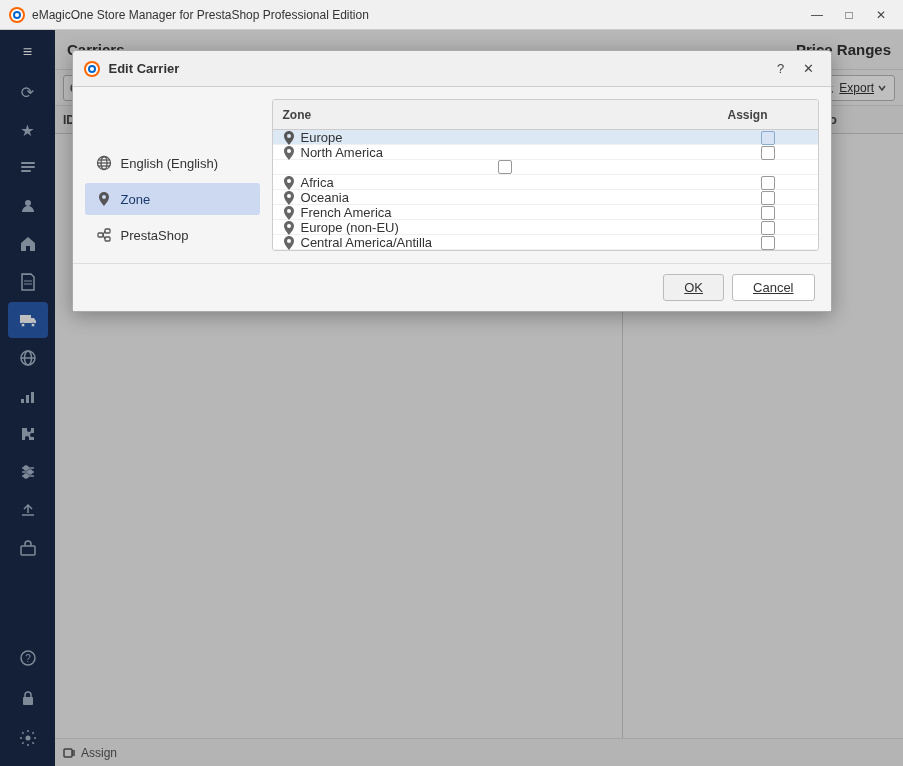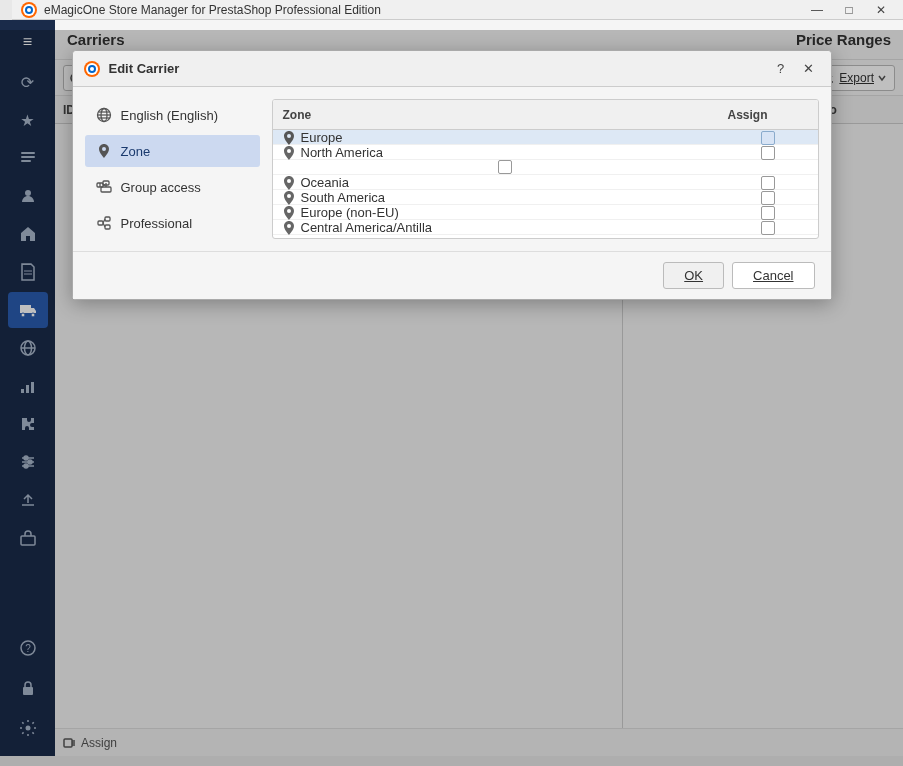--- a/index.html
+++ b/index.html
@@ -11,25 +11,24 @@
       height: 766px;
       overflow: hidden;
       position: relative;
     }
 
     
     .titlebar {
       display: flex;
       align-items: center;
       background: #f0f0f0;
-      height: 20px;
+      height: 30px;
       padding: 4px 8px;
       border-bottom: 1px solid #ccc;
       user-select: none;
-      margin-left: 12px;
     }
     .titlebar-logo {
       width: 18px; height: 18px;
       margin-right: 6px;
       flex-shrink: 0;
     }
     .titlebar-title {
       font-size: 12px;
       color: #333;
       flex: 1;
@@ -652,45 +651,32 @@
 
         <div class="modal-nav-item active">
           <span class="modal-nav-icon">
             <svg width="14" height="16" viewBox="0 0 14 16" fill="#555">
               <path d="M7 1C4.24 1 2 3.24 2 6c0 3.5 5 9 5 9s5-5.5 5-9c0-2.76-2.24-5-5-5zm0 7a2 2 0 110-4 2 2 0 010 4z"></path>
             </svg>
           </span>
           <span>Zone</span>
         </div>
 
-        <div class="modal-nav-item">
-          <span class="modal-nav-icon">
-            <svg width="16" height="16" viewBox="0 0 16 16" fill="none" stroke="#555" stroke-width="1.3">
-              <rect x="1" y="4" width="6" height="4" rx="1"></rect>
-              <rect x="5" y="8" width="10" height="5" rx="1"></rect>
-              <line x1="7" y1="6" x2="9" y2="6"></line>
-              <line x1="4" y1="8" x2="4" y2="4"></line>
-              <line x1="10" y1="4" x2="10" y2="8"></line>
-              <rect x="7" y="2" width="6" height="4" rx="1"></rect>
-            </svg>
-          </span>
-          <span>Group access</span>
-        </div>
 
         <div class="modal-nav-item">
           <span class="modal-nav-icon">
             <svg width="16" height="16" viewBox="0 0 16 16" fill="none" stroke="#555" stroke-width="1.3">
               <rect x="2" y="6" width="5" height="4" rx="1"></rect>
               <rect x="9" y="2" width="5" height="4" rx="1"></rect>
               <rect x="9" y="10" width="5" height="4" rx="1"></rect>
               <line x1="7" y1="8" x2="9" y2="4"></line>
               <line x1="7" y1="8" x2="9" y2="12"></line>
             </svg>
           </span>
-          <span>Professional</span>
+          <span>PrestaShop</span>
         </div>
 
 
       </div>
 
       <div class="modal-content">
 
         <div class="modal-content-header">
           <span class="modal-col-header">Zone</span>
           <span class="modal-col-header">Assign</span>
@@ -721,39 +707,50 @@
               <div class="zone-checkbox"></div>
             </div>
           </div>
 
           <div class="zone-row">
             <div class="zone-checkbox-cell">
               <div class="zone-checkbox"></div>
             </div>
           </div>
 
+          <div class="zone-row">
+            <div class="zone-name">
+              <svg width="12" height="14" viewBox="0 0 12 14" fill="#666">
+                <path d="M6 0C3.24 0 1 2.24 1 5c0 3.5 5 9 5 9s5-5.5 5-9c0-2.76-2.24-5-5-5zm0 7a2 2 0 110-4 2 2 0 010 4z"></path>
+              </svg>
+              <span>Africa</span>
+            </div>
+            <div class="zone-checkbox-cell">
+              <div class="zone-checkbox"></div>
+            </div>
+          </div>
 
           <div class="zone-row">
             <div class="zone-name">
               <svg width="12" height="14" viewBox="0 0 12 14" fill="#666">
                 <path d="M6 0C3.24 0 1 2.24 1 5c0 3.5 5 9 5 9s5-5.5 5-9c0-2.76-2.24-5-5-5zm0 7a2 2 0 110-4 2 2 0 010 4z"></path>
               </svg>
               <span>Oceania</span>
             </div>
             <div class="zone-checkbox-cell">
               <div class="zone-checkbox"></div>
             </div>
           </div>
 
           <div class="zone-row">
             <div class="zone-name">
               <svg width="12" height="14" viewBox="0 0 12 14" fill="#666">
                 <path d="M6 0C3.24 0 1 2.24 1 5c0 3.5 5 9 5 9s5-5.5 5-9c0-2.76-2.24-5-5-5zm0 7a2 2 0 110-4 2 2 0 010 4z"></path>
               </svg>
-              <span>South America</span>
+              <span>French America</span>
             </div>
             <div class="zone-checkbox-cell">
               <div class="zone-checkbox"></div>
             </div>
           </div>
 
           <div class="zone-row">
             <div class="zone-name">
               <svg width="12" height="14" viewBox="0 0 12 14" fill="#666">
                 <path d="M6 0C3.24 0 1 2.24 1 5c0 3.5 5 9 5 9s5-5.5 5-9c0-2.76-2.24-5-5-5zm0 7a2 2 0 110-4 2 2 0 010 4z"></path>

